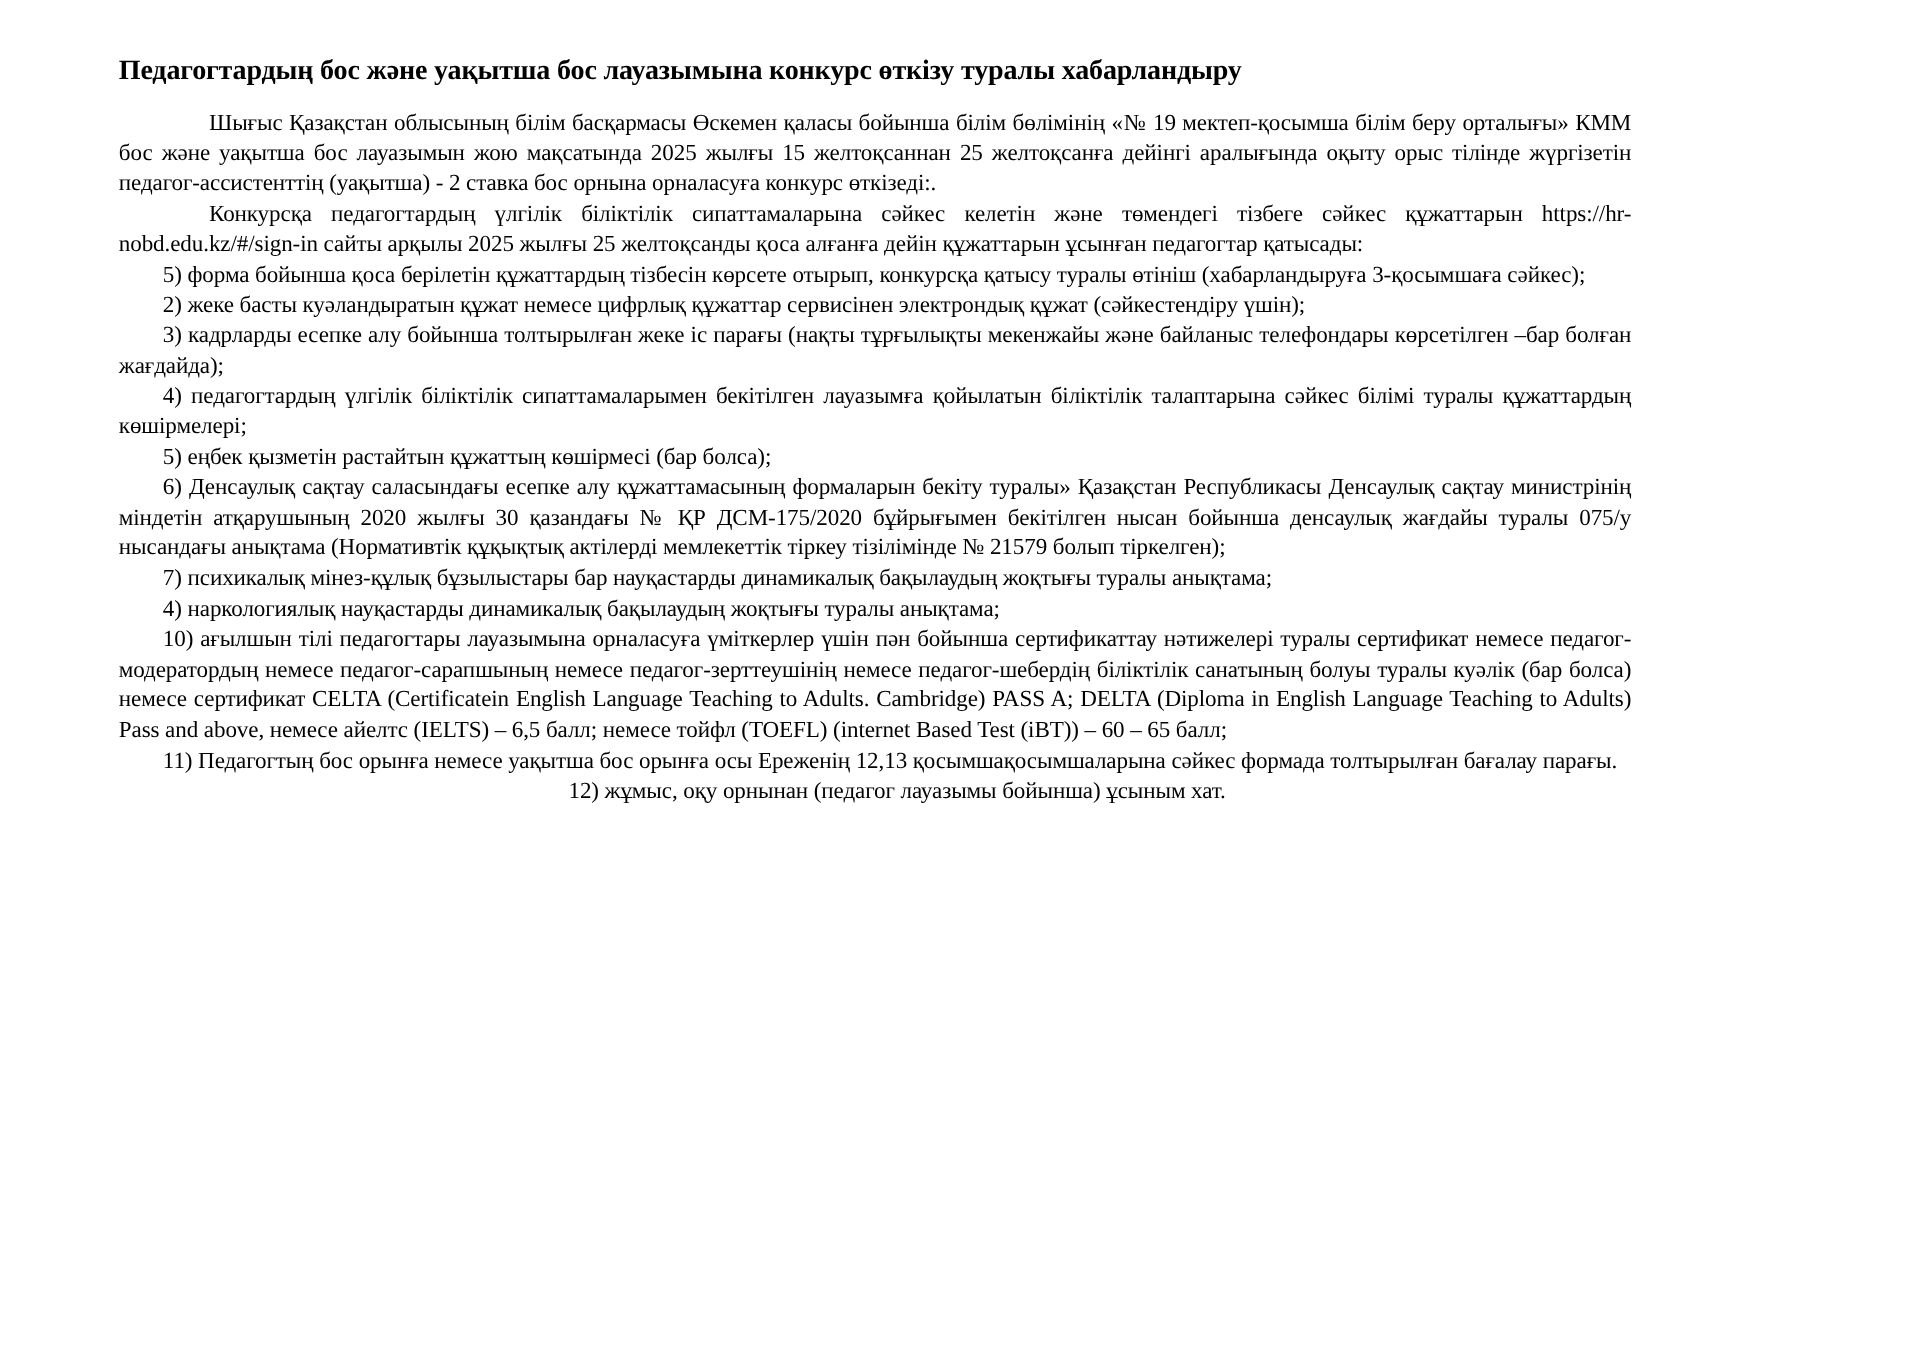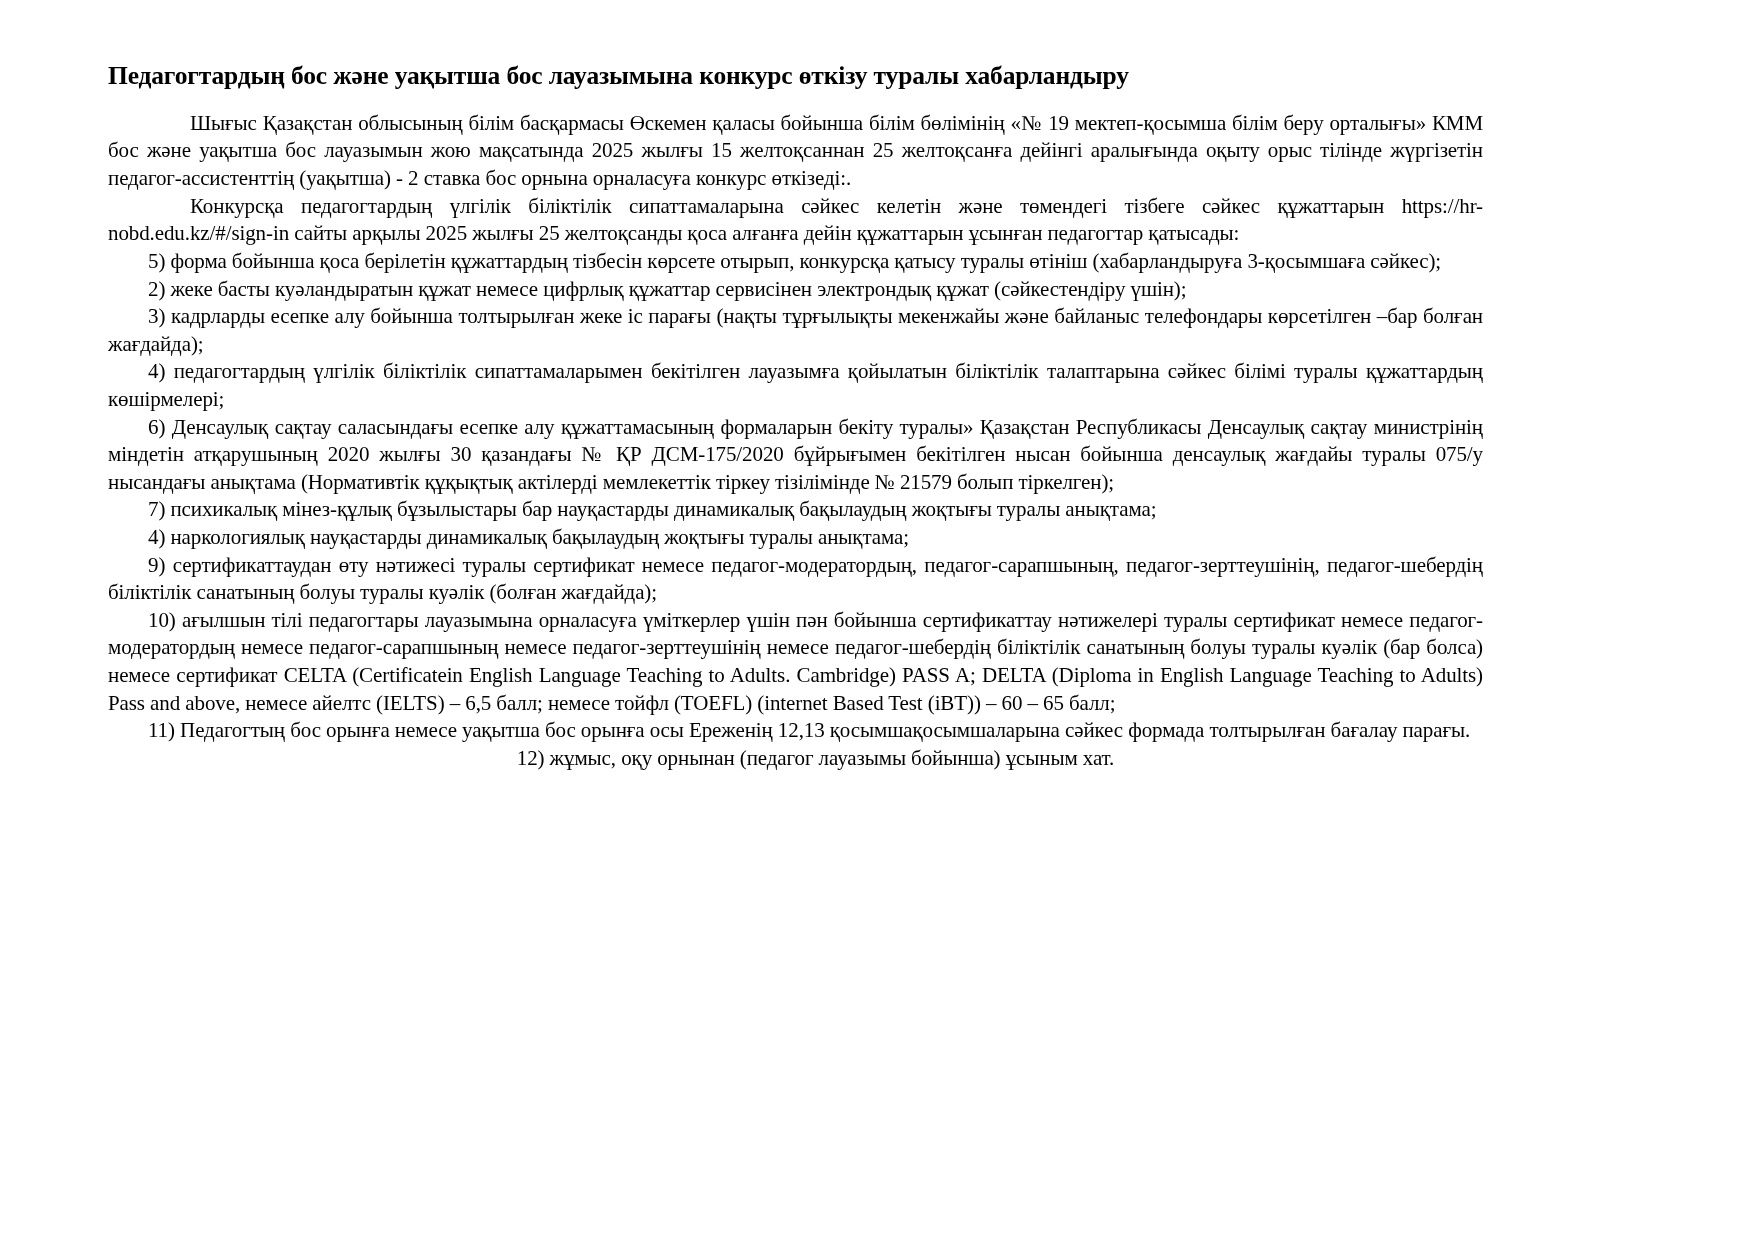--- a/index.html
+++ b/index.html
@@ -12,21 +12,21 @@
     width: 1755px;
     height: 1240px;
     font-family: "Liberation Serif", "DejaVu Serif", serif;
     color: #000000;
     -webkit-font-smoothing: antialiased;
   }
   .page {
     box-sizing: border-box;
     width: 1755px;
     height: 1240px;
-    padding: 60px 272px 0 108px;
+    padding: 48px 272px 0 108px;
     position: relative;
   }
   .doc-title {
     font-size: 25.5px;
     font-weight: bold;
     line-height: 1.25;
     text-align: left;
     margin: 0 0 18px 0;
     letter-spacing: -0.15px;
   }
@@ -69,28 +69,28 @@
     <p class="para indent-first">Конкурсқа педагогтардың үлгілік біліктілік сипаттамаларына сәйкес келетін және төмендегі тізбеге сәйкес құжаттарын https://hr-nobd.edu.kz/#/sign-in сайты арқылы 2025 жылғы 25 желтоқсанды қоса алғанға дейін құжаттарын ұсынған педагогтар қатысады:</p>
 
     <p class="item"> 5) форма бойынша қоса берілетін құжаттардың тізбесін көрсете отырып, конкурсқа қатысу туралы өтініш (хабарландыруға 3-қосымшаға сәйкес);</p>
 
     <p class="item"> 2) жеке басты куәландыратын құжат немесе цифрлық құжаттар сервисінен электрондық құжат (сәйкестендіру үшін);</p>
 
     <p class="item"> 3) кадрларды есепке алу бойынша толтырылған жеке іс парағы (нақты тұрғылықты мекенжайы және байланыс телефондары көрсетілген –бар болған жағдайда);</p>
 
     <p class="item"> 4) педагогтардың үлгілік біліктілік сипаттамаларымен бекітілген лауазымға қойылатын біліктілік талаптарына сәйкес білімі туралы құжаттардың көшірмелері;</p>
 
+    <p class="item"> 5) еңбек қызметін растайтын құжаттың көшірмесі (бар болса);</p>
 
     <p class="item"> 6) Денсаулық сақтау саласындағы есепке алу құжаттамасының формаларын бекіту туралы» Қазақстан Республикасы Денсаулық сақтау министрінің міндетін атқарушының 2020 жылғы 30 қазандағы № ҚР ДСМ-175/2020 бұйрығымен бекітілген нысан бойынша денсаулық жағдайы туралы 075/у нысандағы анықтама (Нормативтік құқықтық актілерді мемлекеттік тіркеу тізілімінде № 21579 болып тіркелген);</p>
 
     <p class="item"> 7) психикалық мінез-құлық бұзылыстары бар науқастарды динамикалық бақылаудың жоқтығы туралы анықтама;</p>
 
     <p class="item"> 4) наркологиялық науқастарды динамикалық бақылаудың жоқтығы туралы анықтама;</p>
 
-    <p class="item"> 9) сертификаттаудан өту нәтижесі туралы сертификат немесе педагог-модератордың, педагог-сарапшының, педагог-зерттеушінің, педагог-шебердің біліктілік санатының болуы туралы куәлік (болған жағдайда);</p>
 
     <p class="item"> 10) ағылшын тілі педагогтары лауазымына орналасуға үміткерлер үшін пән бойынша сертификаттау нәтижелері туралы сертификат немесе педагог-модератордың немесе педагог-сарапшының немесе педагог-зерттеушінің немесе педагог-шебердің біліктілік санатының болуы туралы куәлік (бар болса) немесе сертификат CELTA (Certificatein English Language Teaching to Adults. Cambridge) PASS A; DELTA (Diploma in English Language Teaching to Adults) Pass and above, немесе айелтс (IELTS) – 6,5 балл; немесе тойфл (TOEFL) (internet Based Test (iBT)) – 60 – 65 балл;</p>
 
     <p class="item"> 11) Педагогтың бос орынға немесе уақытша бос орынға осы Ереженің 12,13 қосымшақосымшаларына сәйкес формада толтырылған  бағалау парағы.</p>
 
     <p class="item last-line"> 12) жұмыс, оқу орнынан (педагог лауазымы бойынша) ұсыным хат.</p>
 
   </div>
 </div>
 

